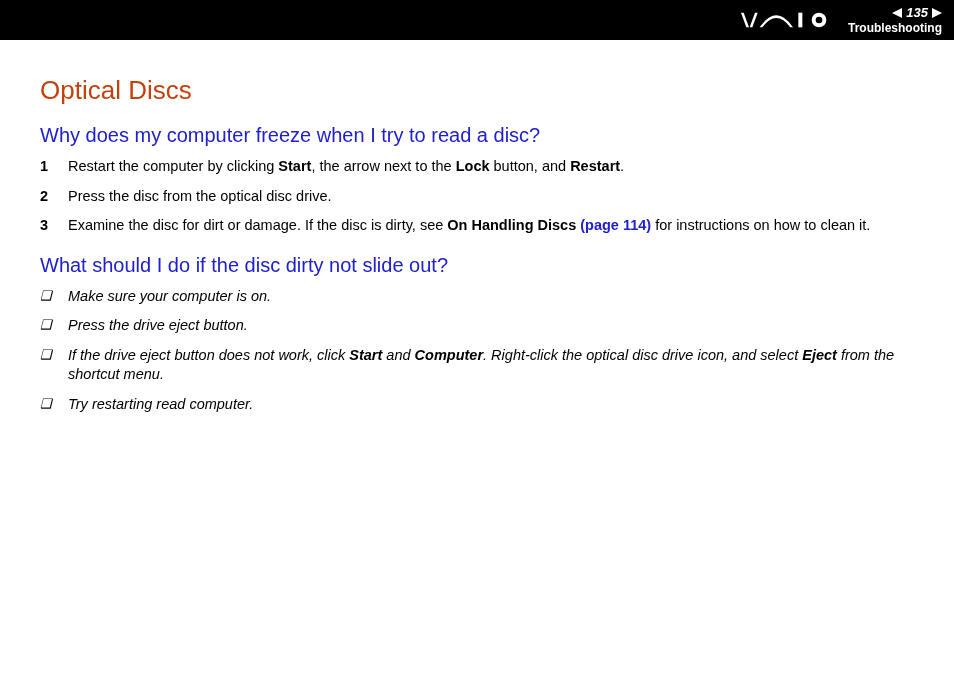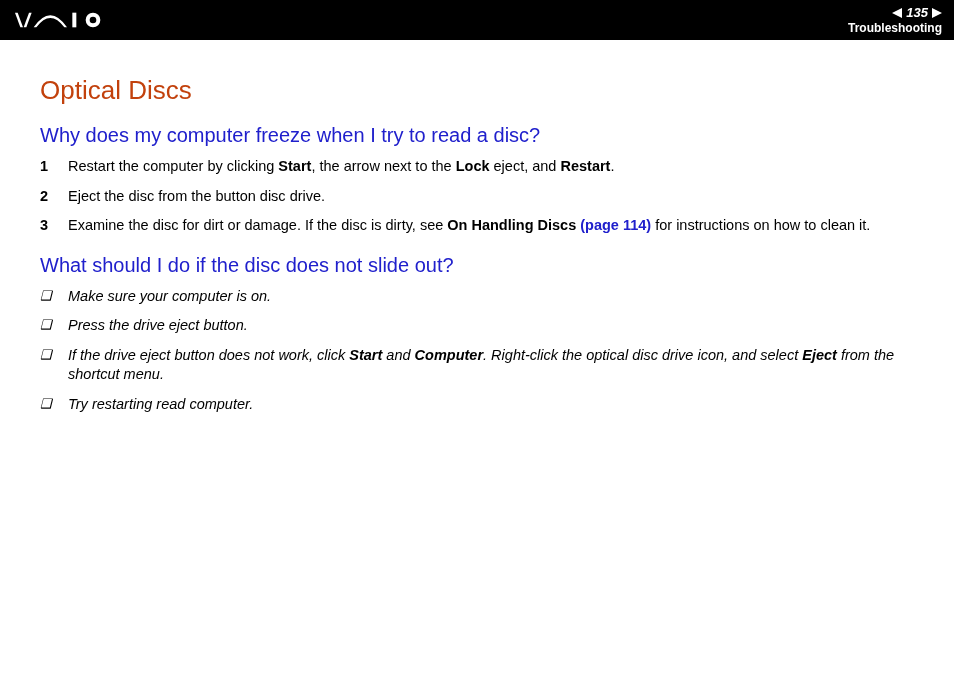--- a/index.html
+++ b/index.html
@@ -8,21 +8,21 @@
     width: 954px;
     height: 674px;
     background: #fff;
     position: relative;
   }
   .header-bar {
     background: #000;
     height: 40px;
     display: flex;
     align-items: center;
-    justify-content: space-between;
+    justify-content: flex-end;
     padding: 0 12px;
     position: relative;
   }
   .logo {
     display: flex;
     align-items: center;
     height: 100%;
   }
   .logo svg { height: 20px; }
   .header-right {
@@ -142,25 +142,25 @@
     </div>
     <div class="section-name">Troubleshooting</div>
   </div>
 </div>
 
 <div class="content">
   <h1>Optical Discs</h1>
 
   <h2 class="question">Why does my computer freeze when I try to read a disc?</h2>
   <ol class="steps">
-    <li><span>Restart the computer by clicking </span><span class="bold">Start</span><span>, the arrow next to the </span><span class="bold">Lock</span><span> eject, and </span><span class="bold">Restart</span><span>.</span></li>
-    <li>Eject the disc from the button disc drive.</li>
+    <li><span>Restart the computer by clicking </span><span class="bold">Start</span><span>, the arrow next to the </span><span class="bold">Lock</span><span> button, and </span><span class="bold">Restart</span><span>.</span></li>
+    <li>Press the disc from the optical disc drive.</li>
     <li><span>Examine the disc for dirt or damage. If the disc is dirty, see </span><span class="bold">On Handling Discs </span><span class="link-ref">(page 114)</span><span> for instructions on how to clean it.</span></li>
   </ol>
 
-  <h2 class="question">What should I do if the disc does not slide out?</h2>
+  <h2 class="question">What should I do if the disc dirty not slide out?</h2>
   <ul class="bullets">
     <li>Make sure your computer is on.</li>
     <li>Press the drive eject button.</li>
     <li><span>If the drive eject button does not work, click </span><span class="bold">Start</span><span> and </span><span class="bold">Computer</span><span>. Right-click the optical disc drive icon, and select </span><span class="bold">Eject</span><span> from the shortcut menu.</span></li>
     <li>Try restarting read computer.</li>
   </ul>
 </div>
 
 </body></html>

